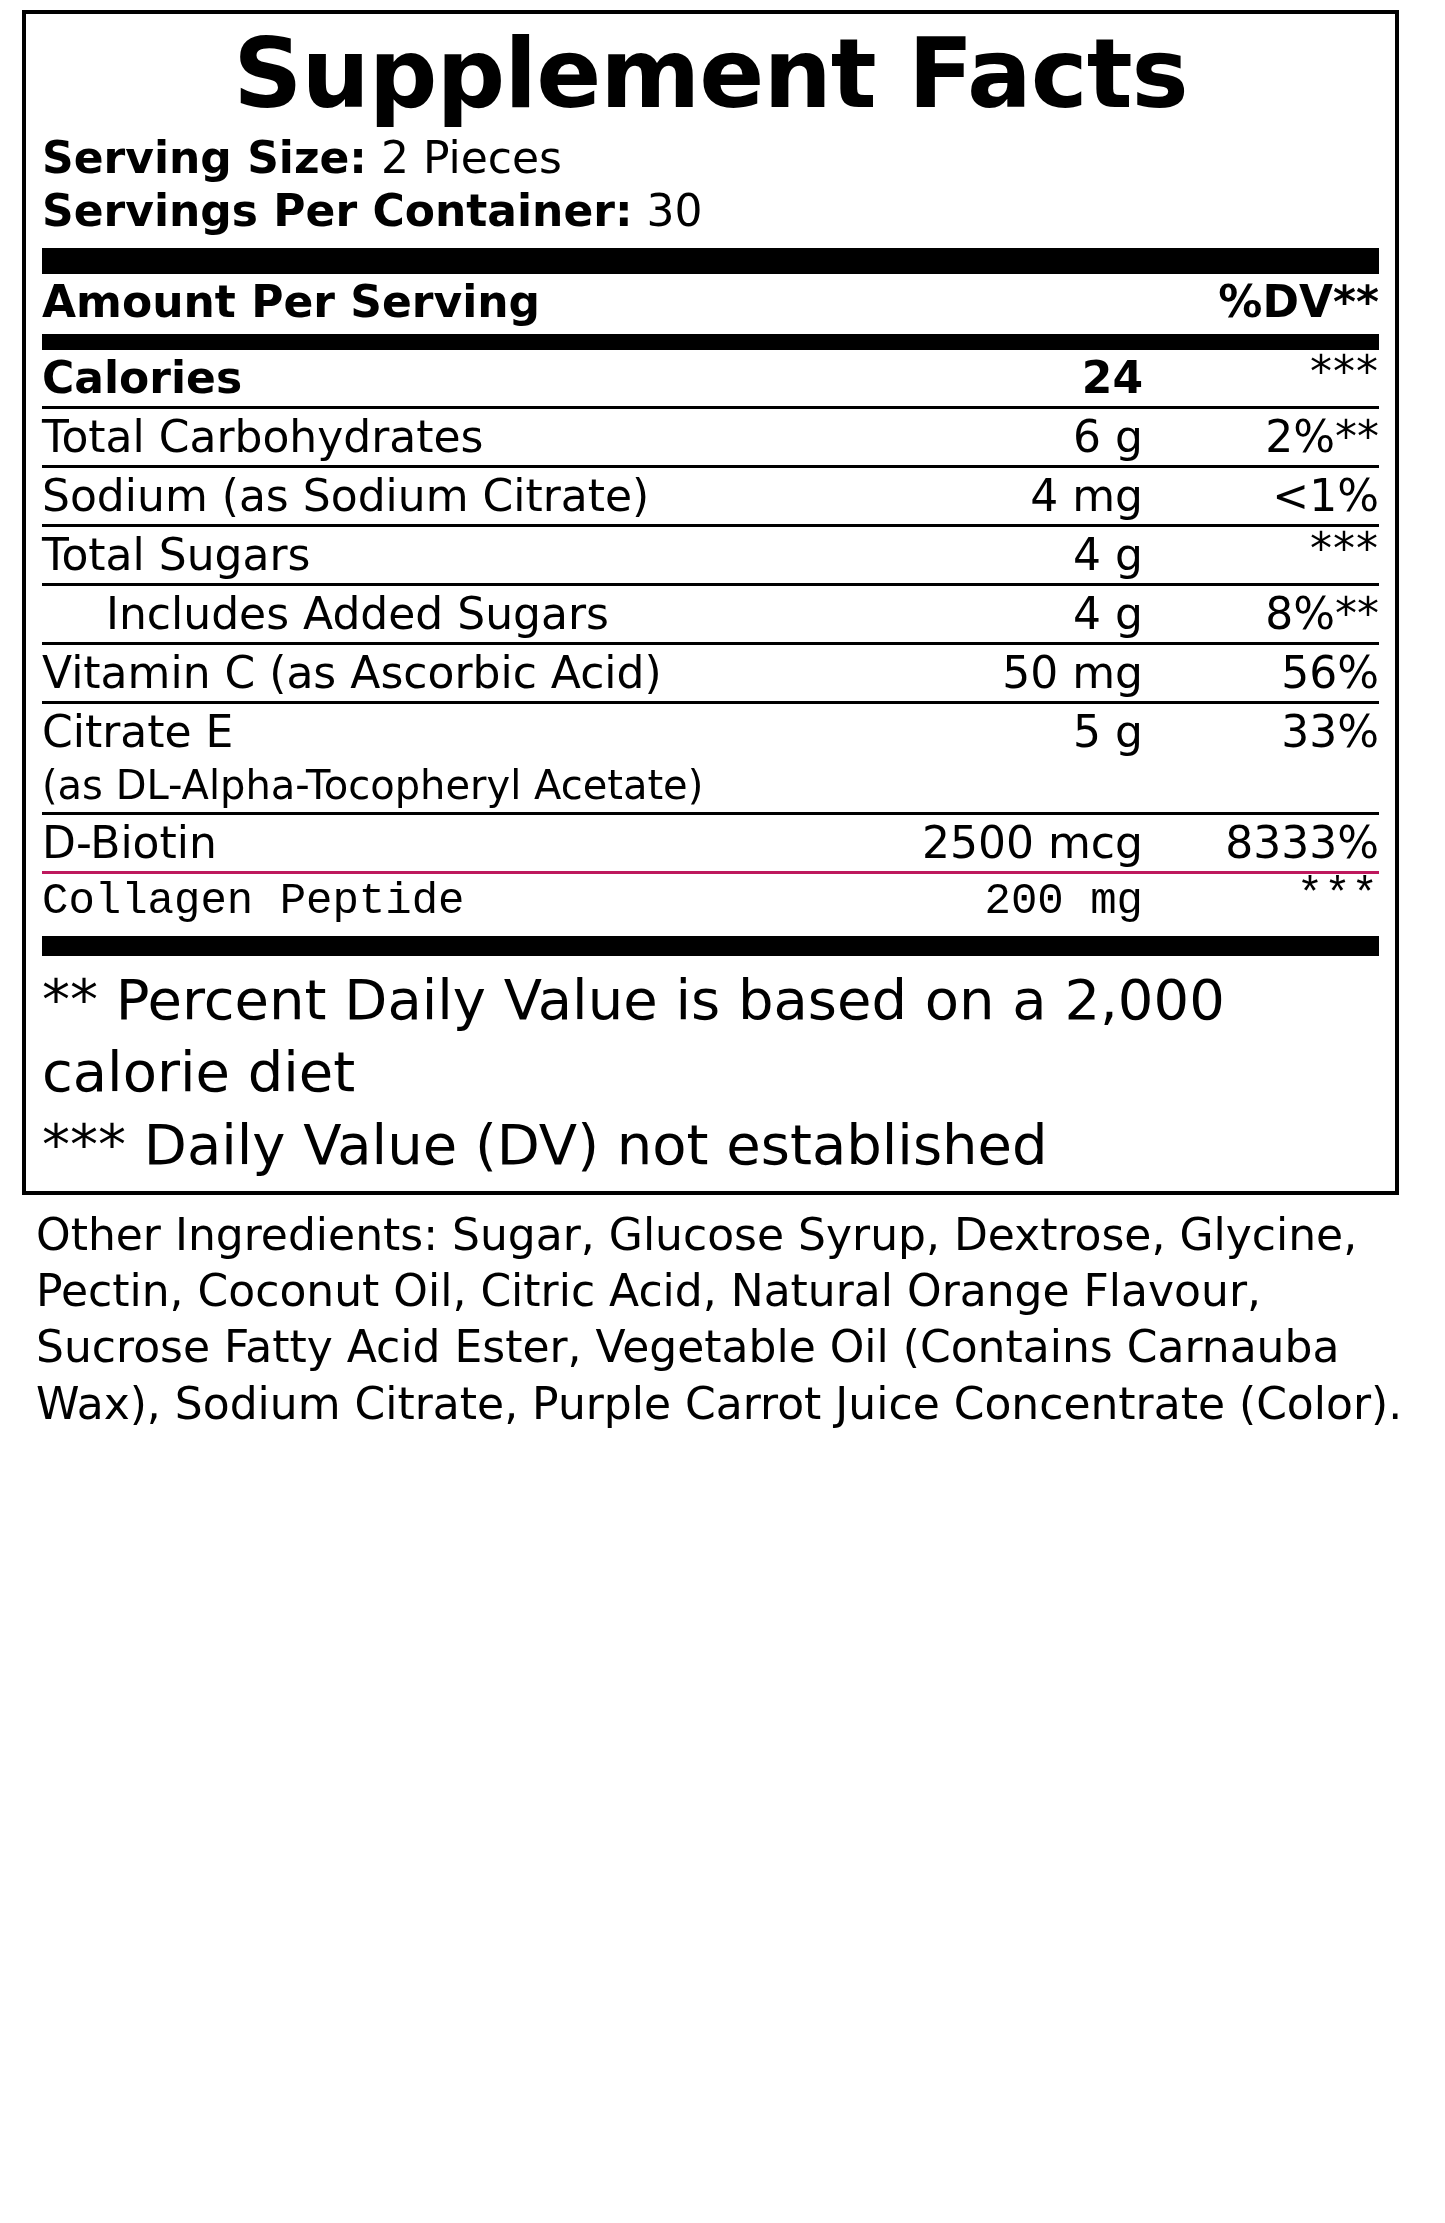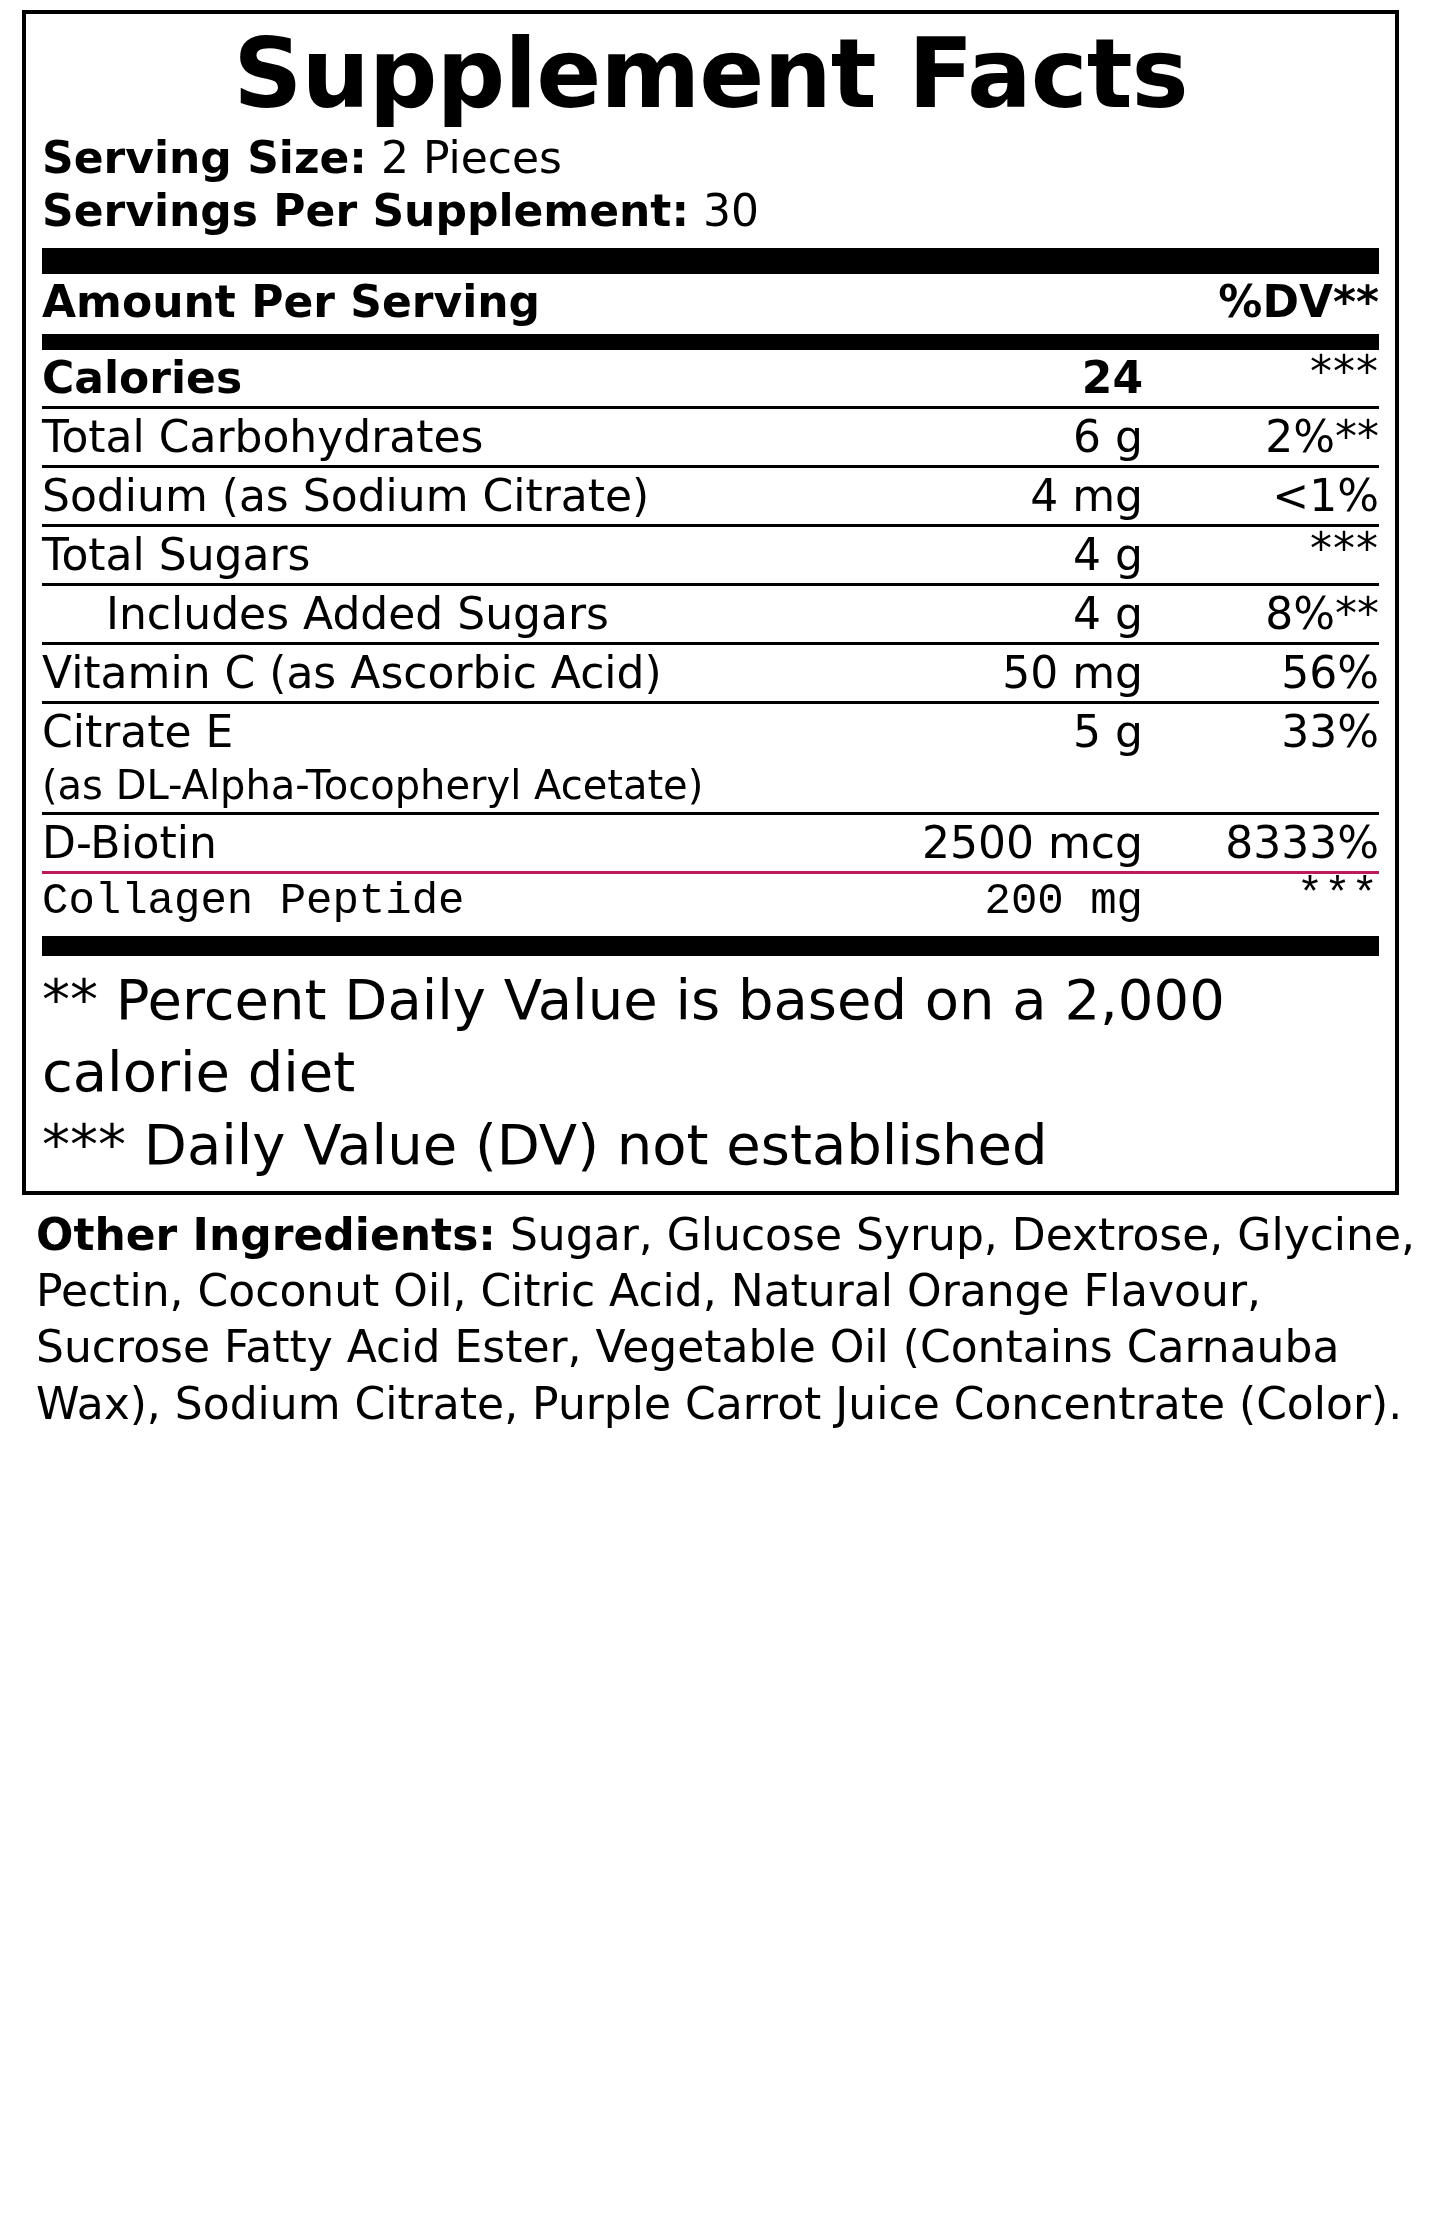--- a/index.html
+++ b/index.html
@@ -100,38 +100,38 @@
     font-size: 56px;
     line-height: 1.28;
     margin-top: 2px;
   }
   .other-block {
     font-size: 44px;
     line-height: 1.28;
     margin: 12px 14px 0 14px;
     width: 1390px;
   }
-  .other-block b { font-weight: bold; margin-top: 8px; }
+  .other-block b { font-weight: normal; margin-top: 8px; }
   .contains { margin-top: 2px; }
 </style>
 </head>
 <body>
 
 <div class="panel">
 
   <div class="facts-box">
 
     <div class="title">Supplement Facts</div>
 
     <div class="serving-line">
       <b>Serving Size:</b>
       <span>2 Pieces</span>
     </div>
     <div class="serving-line">
-      <b>Servings Per Supplement:</b>
+      <b>Servings Per Container:</b>
       <span>30</span>
     </div>
 
     <div class="bar-thick"></div>
 
     <table class="facts">
       <tbody>
           <tr class="hdr-row">
         <td class="col-name">Amount Per Serving</td>
         <td class="col-amt"></td>

